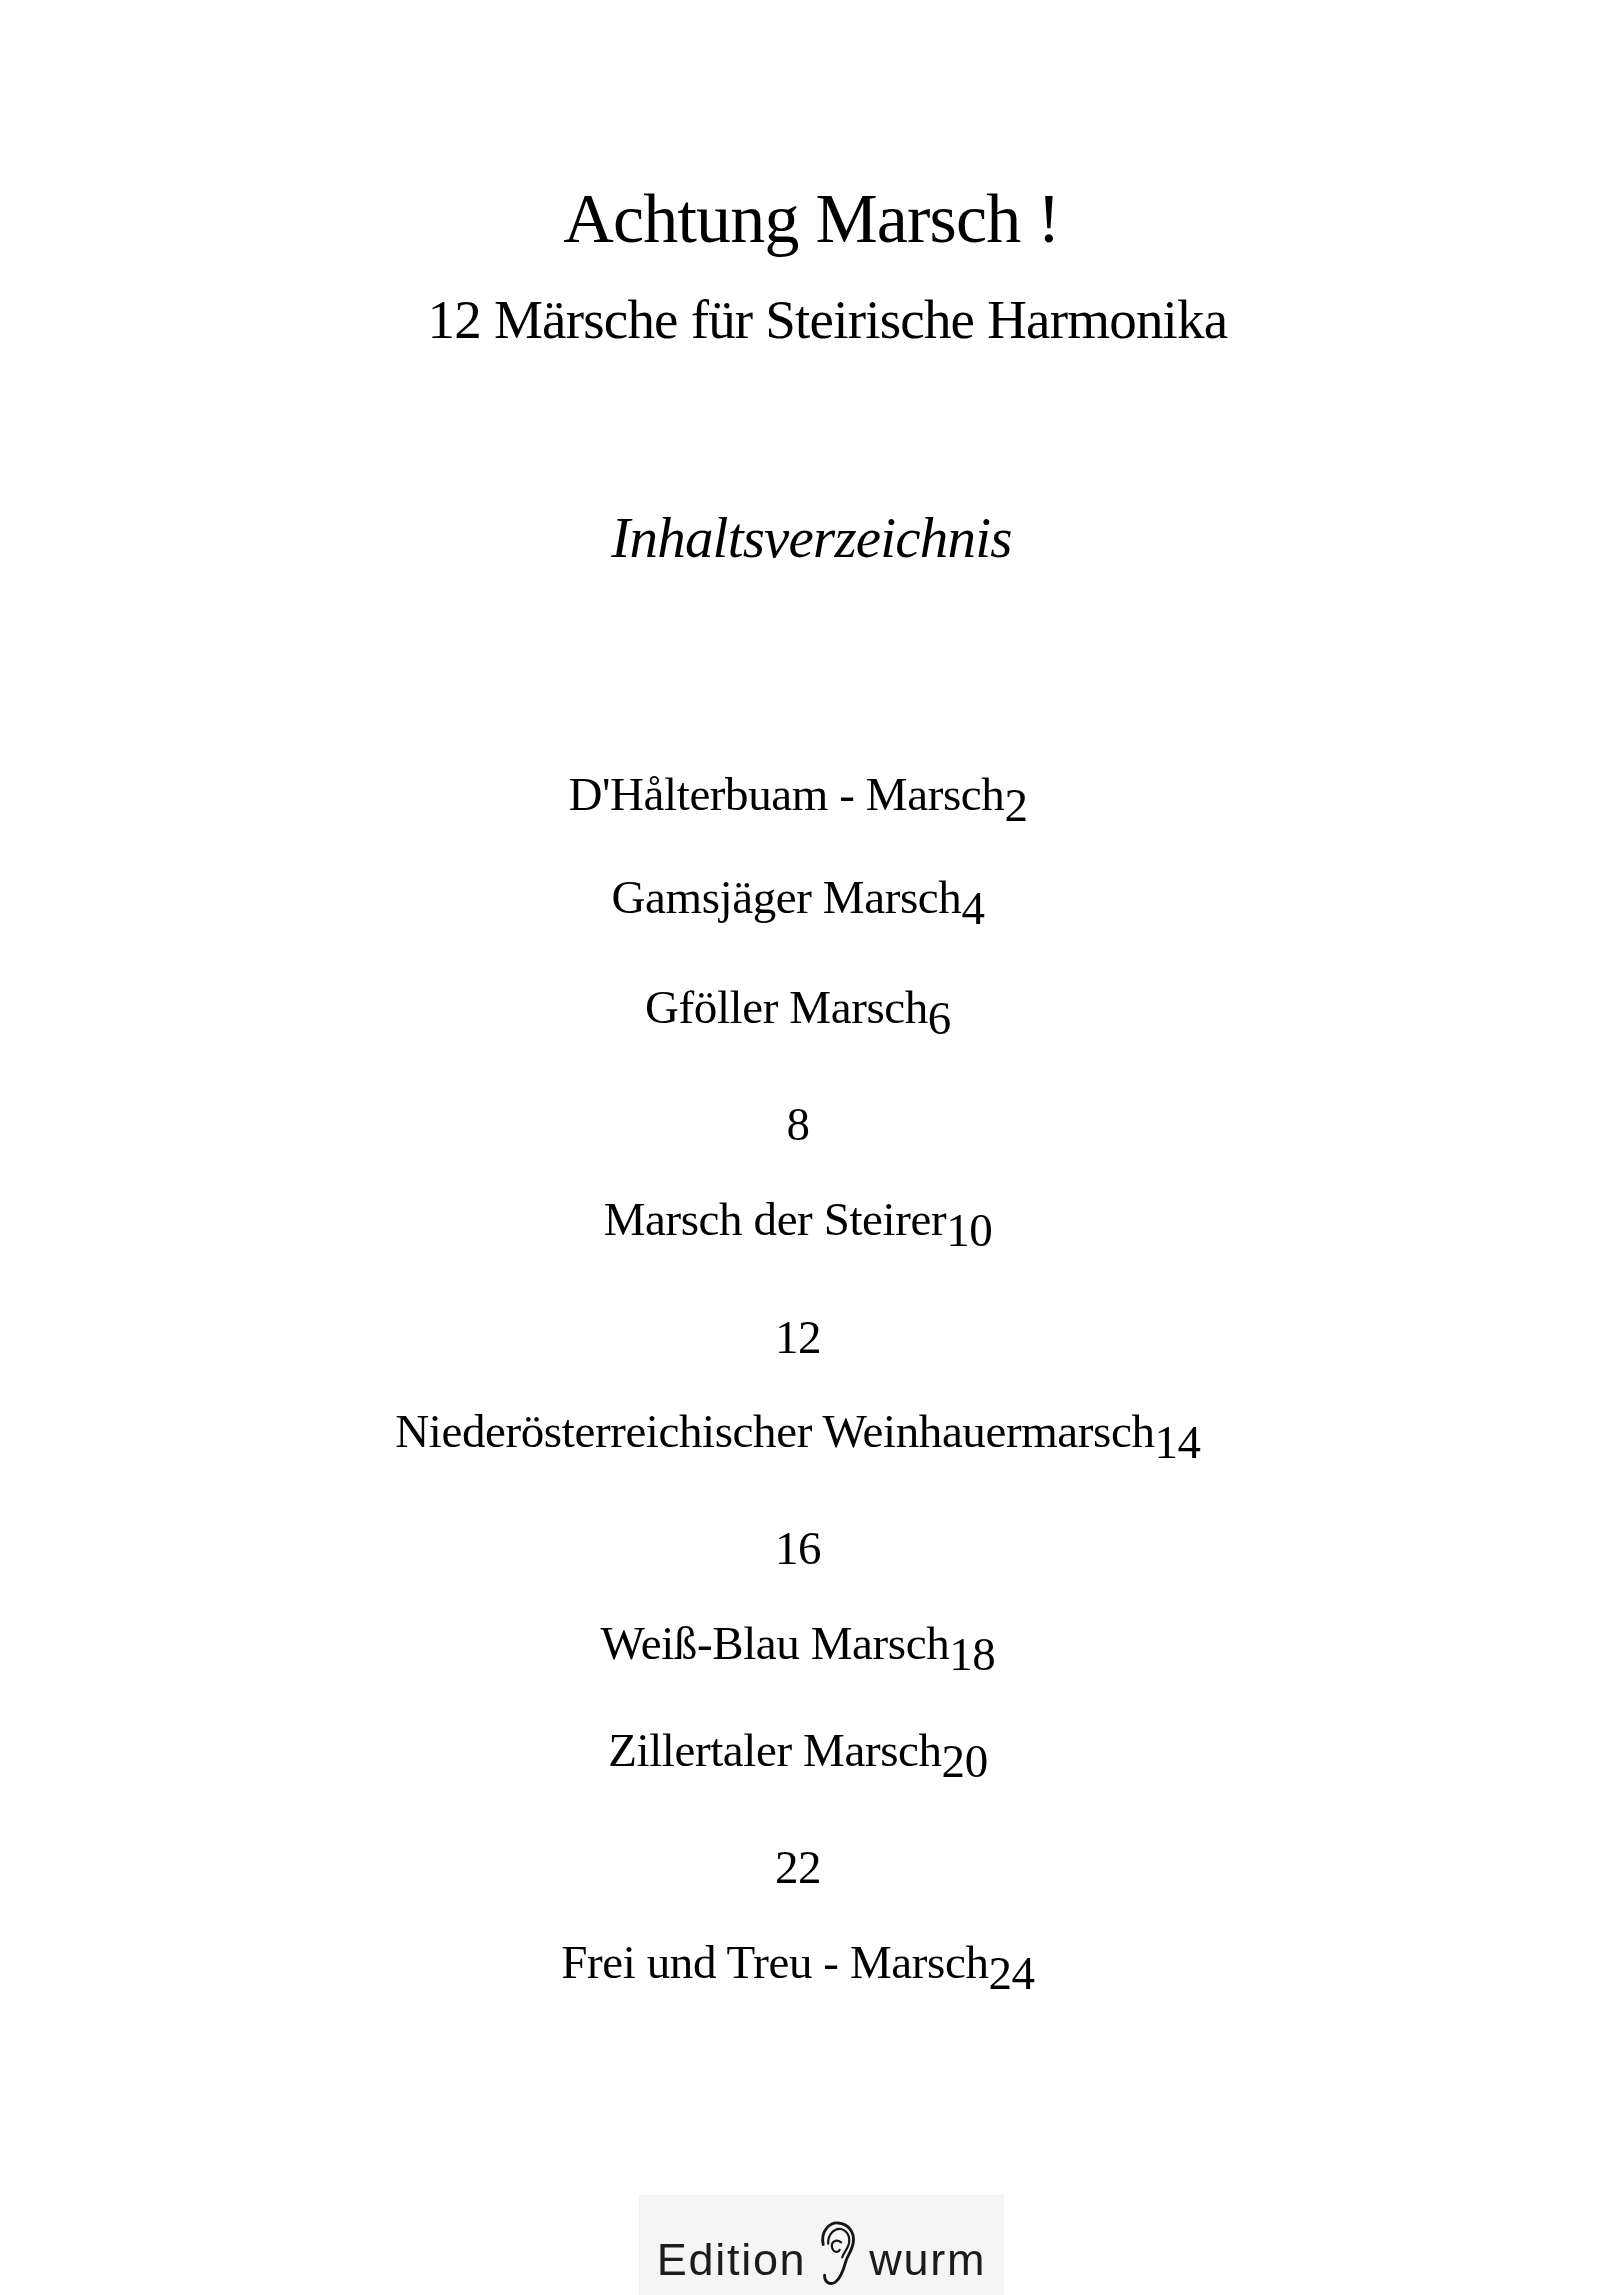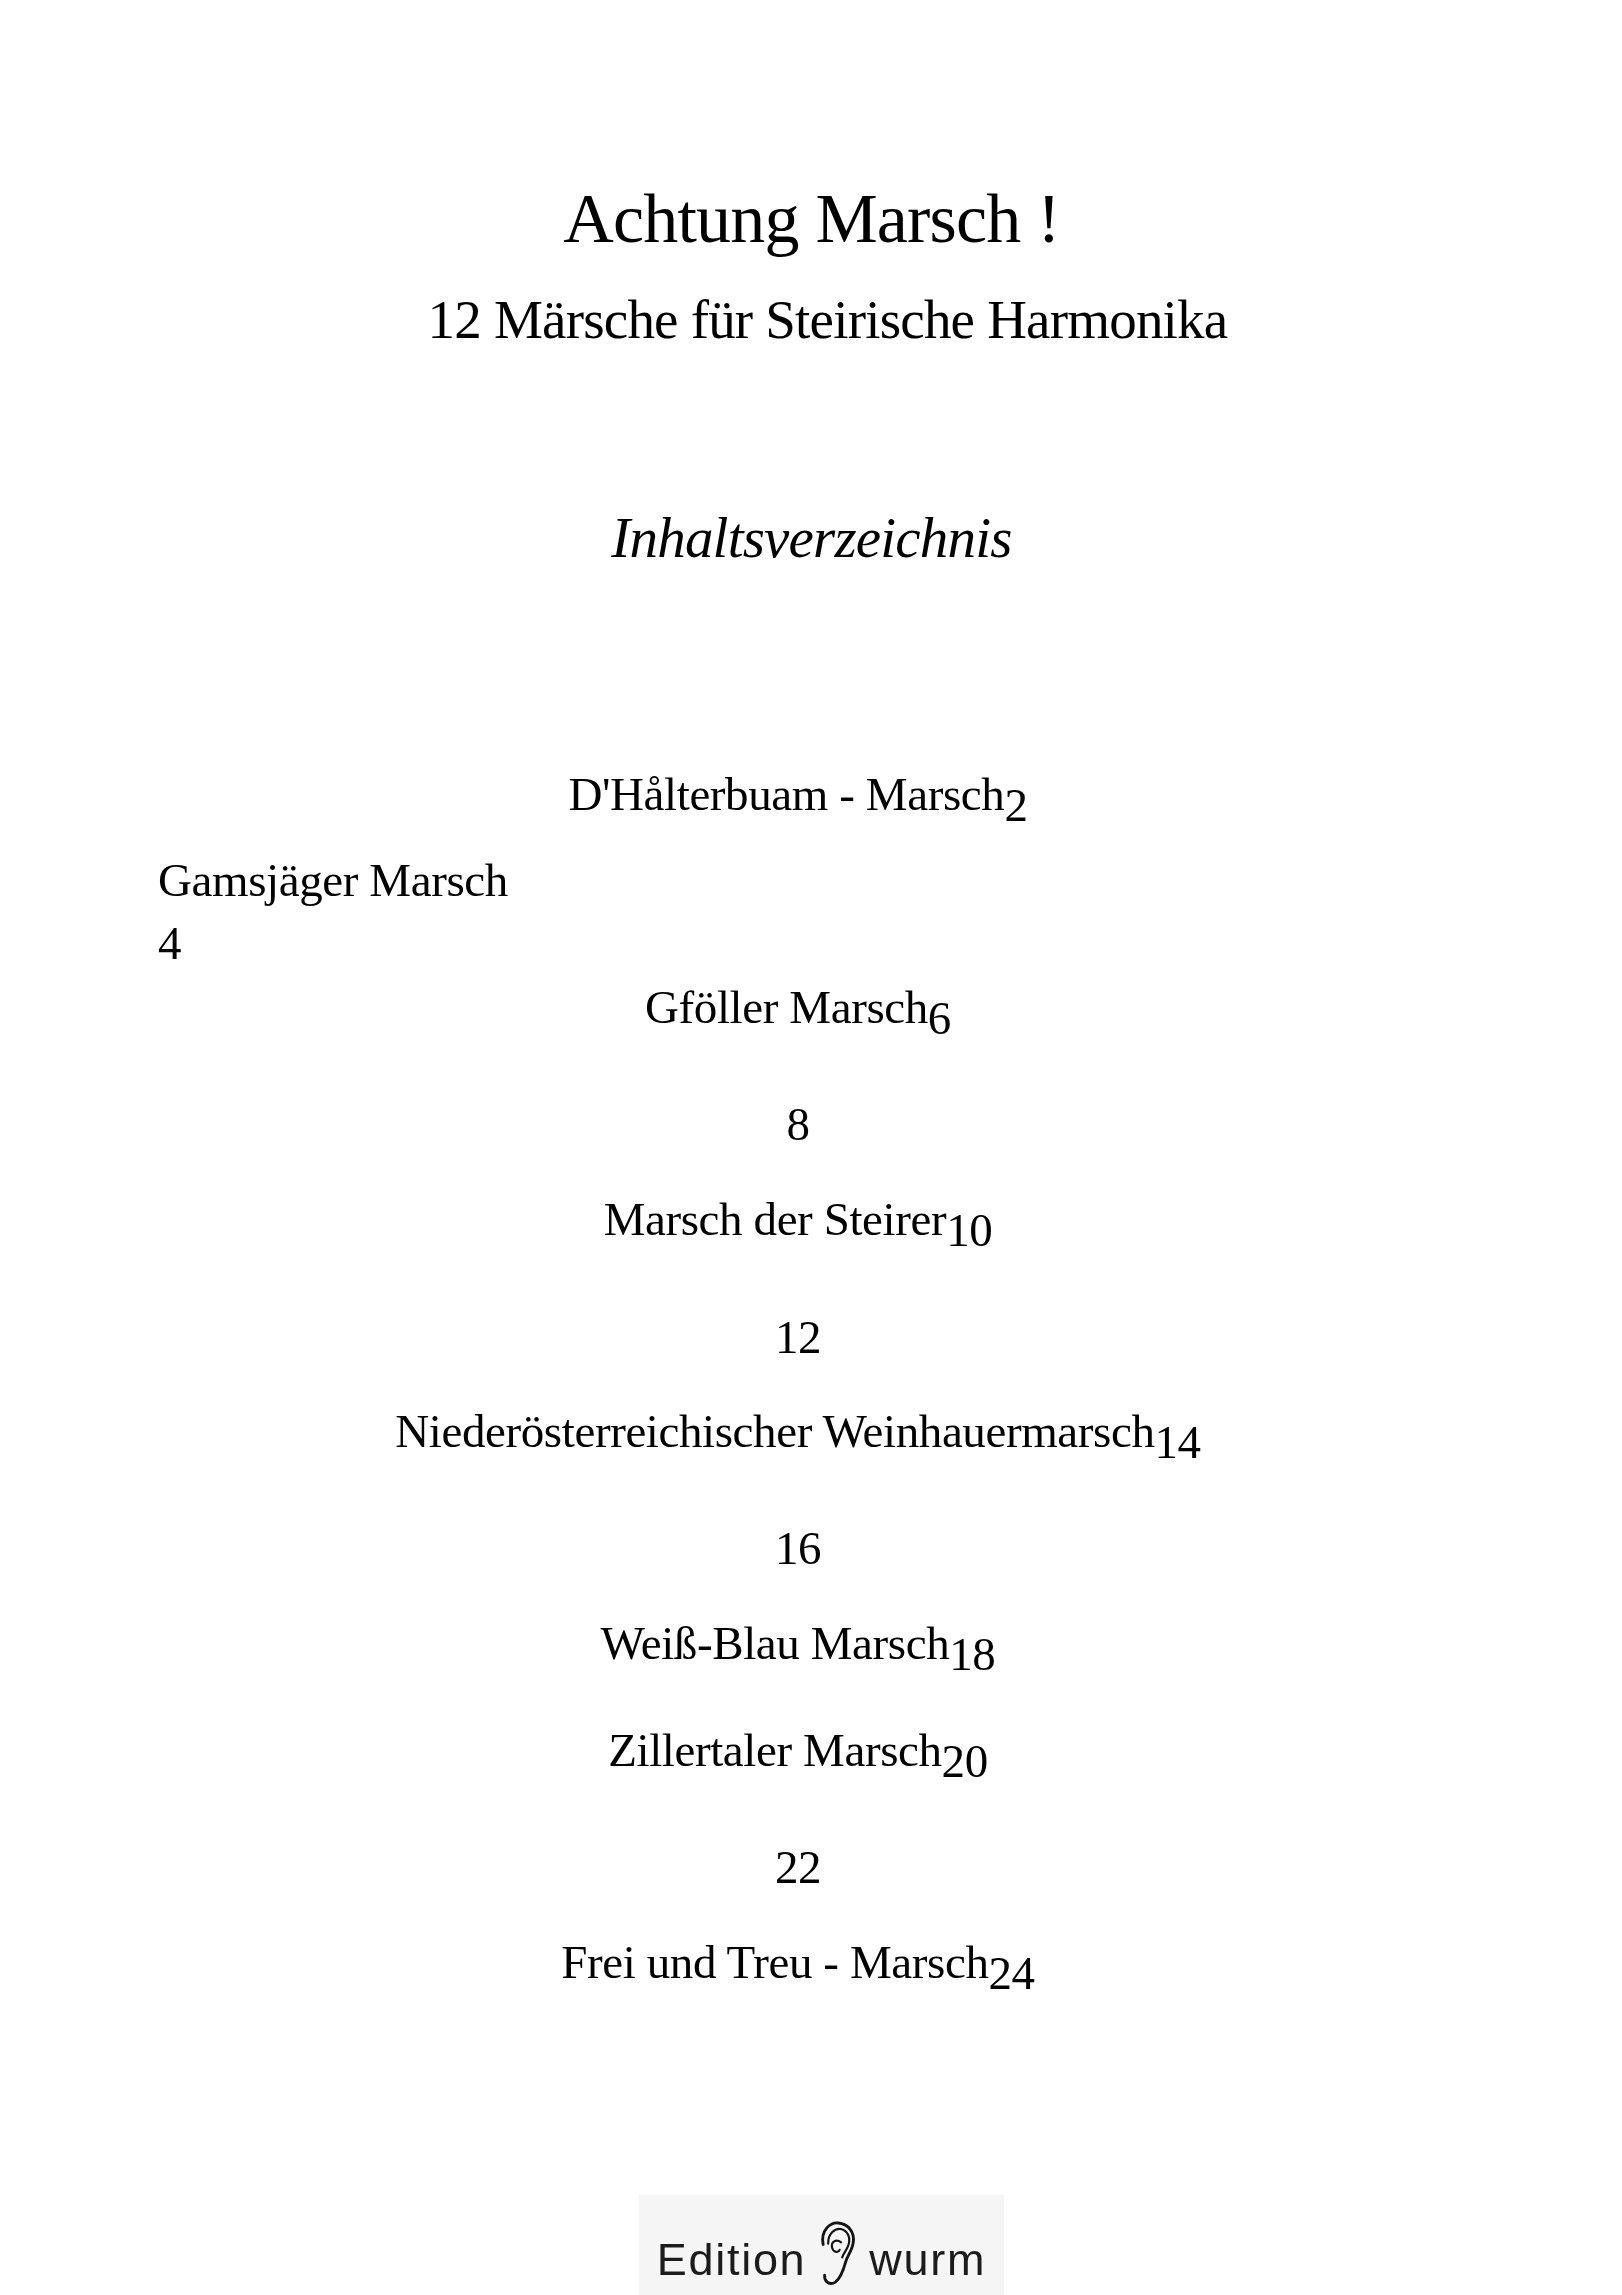--- a/index.html
+++ b/index.html
@@ -91,21 +91,21 @@
   <div class="doc-subtitle">12 Märsche für Steirische Harmonika</div>
 
   <div class="toc-heading">Inhaltsverzeichnis</div>
 
   <div id="toc-list">
   <div class="toc-row" style="top: 725px;">
     <span class="toc-title">D'Hålterbuam - Marsch</span>
     <span class="toc-page">2</span>
   </div>
 
-  <div class="toc-row" style="top: 811px; flex-direction: column;">
+  <div class="toc-row" style="top: 828px;">
     <span class="toc-title">Gamsjäger Marsch</span>
     <span class="toc-page">4</span>
   </div>
 
   <div class="toc-row" style="top: 938px;">
     <span class="toc-title">Gföller Marsch</span>
     <span class="toc-page">6</span>
   </div>
 
   <div class="toc-row" style="top: 1044px;">

